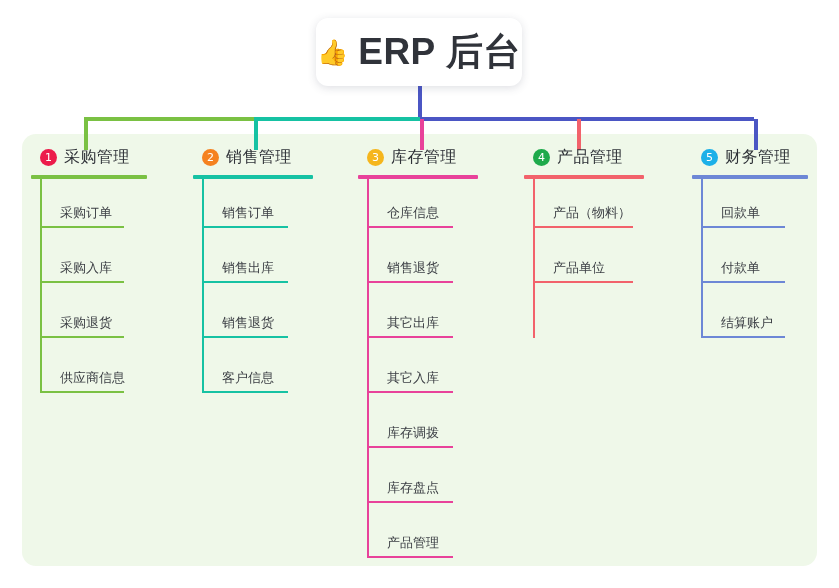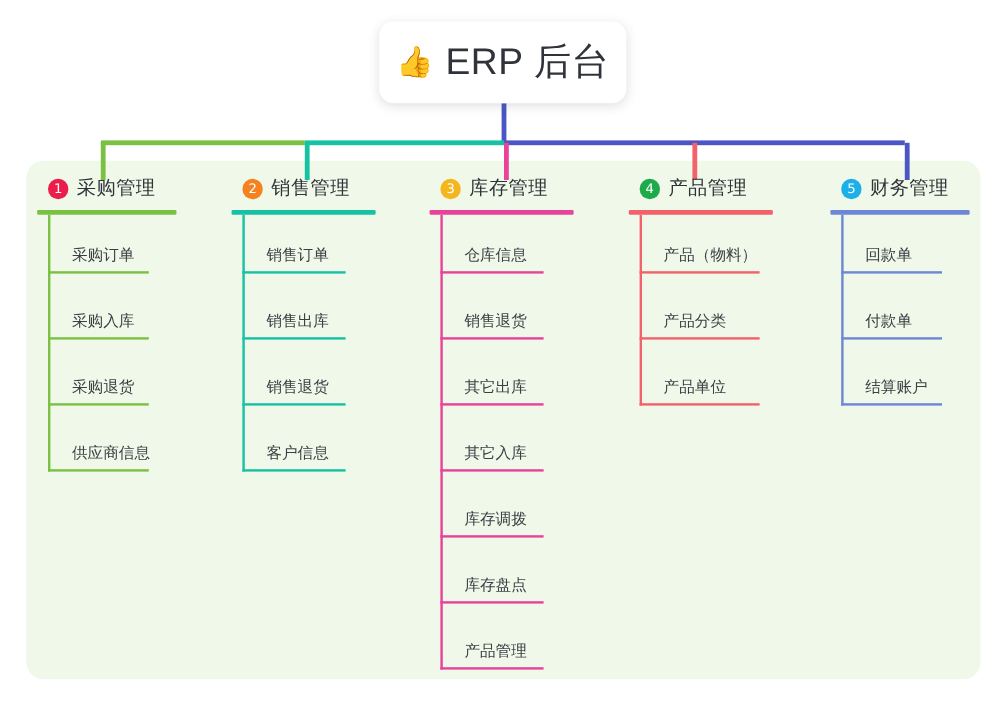--- a/index.html
+++ b/index.html
@@ -31,24 +31,25 @@
     justify-content: center;
     gap: 10px;
     box-sizing: border-box;
   }
   #root-node .thumb {
     font-size: 25px;
     line-height: 1;
     color: #f5b945;
   }
   #root-node .root-title {
-    font-size: 31px;
+    font-size: 37px;
     color: #30333a;
     letter-spacing: 0.5px;
     white-space: nowrap;
+    font-weight: bold;
   }
 
   
   .trunk {
     position: absolute;
     left: 418px;
     top: 86px;
     width: 4px;
     height: 33px;
     background: #4b56c4;
@@ -263,24 +264,20 @@
           <span class="col-title">产品管理</span>
         </div>
         <div class="col-rule" style="width: 120px; background: rgb(242, 98, 107);"></div>
         <div class="col-body">
           <div class="spine" style="background: rgb(242, 98, 107); height: 159px;"></div>
           <div class="leaf">
             <span class="leaf-label">产品（物料）</span>
             <div class="leaf-rule" style="width: 100px; background: rgb(242, 98, 107);"></div>
           </div>
           <div class="leaf">
-            <span class="leaf-label">产品分类</span>
-            <div class="leaf-rule" style="width: 100px; background: rgb(242, 98, 107);"></div>
-          </div>
-          <div class="leaf">
             <span class="leaf-label">产品单位</span>
             <div class="leaf-rule" style="width: 100px; background: rgb(242, 98, 107);"></div>
           </div>
         </div>
       </div>
       <div class="column" style="left: 692px;">
         <div class="col-head">
           <span class="badge" style="background: rgb(28, 176, 232);">5</span>
           <span class="col-title">财务管理</span>
         </div>

